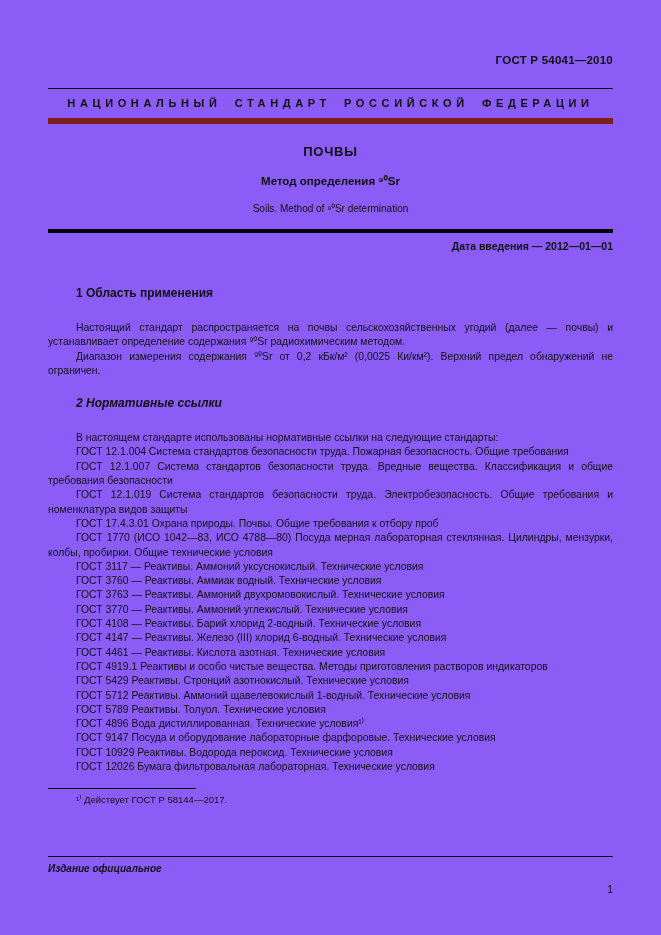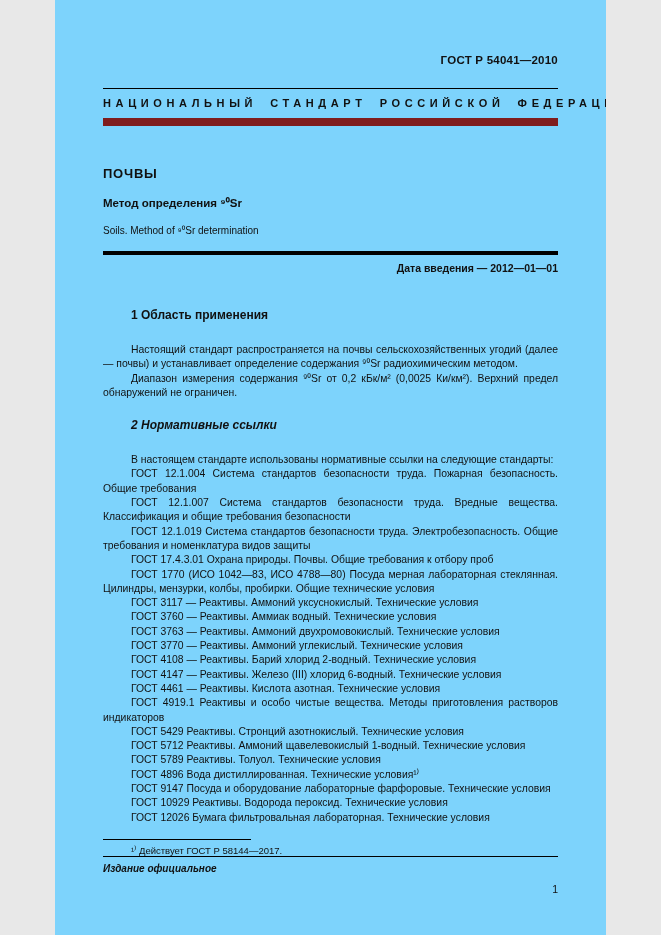--- a/index.html
+++ b/index.html
@@ -1,49 +1,49 @@
 <!DOCTYPE html>
 <html lang="ru"><head>
 <meta charset="utf-8">
 <style>
   * { box-sizing: border-box; }
   html, body { margin: 0; padding: 0; background: #e8e8e8; }
   .page {
-    width: 551px; height: 935px;
+    width: 661px; height: 935px;
     margin: 0 auto;
-    background: #7dd3fc;
+    background: #8b5cf6;
     position: relative;
     font-family: "Liberation Sans", sans-serif;
     color: #111111;
     overflow: hidden;
   }
   .content { padding: 0 48px; }
 
   .doc-code {
     padding-top: 54px;
     text-align: right;
     font-weight: 700;
     font-size: 11.5px;
     letter-spacing: 0.02em;
   }
 
   .band {
     margin-top: 22px;
     border-top: 1px solid #000;
-    border-bottom: 8px solid #7f1d1d;
+    border-bottom: 6px solid #7f1d1d;
     padding: 8px 0 9px 0;
     text-align: center;
     font-weight: 700;
     font-size: 11px;
     letter-spacing: 0.42em;
     word-spacing: 0.5em;
     white-space: nowrap;
   }
 
-  .title-block { margin-top: 40px; text-align: left; }
+  .title-block { margin-top: 20px; text-align: center; }
   .title-ru { font-size: 13px; font-weight: 700; letter-spacing: 0.06em; }
   .subtitle-ru { margin-top: 14px; font-size: 11.5px; font-weight: 700; }
   .subtitle-en { margin-top: 13px; font-size: 10px; }
 
   .rule-thick { margin-top: 14px; border-top: 4px solid #000; }
 
   .date-line {
     margin-top: 7px;
     text-align: right;
     font-weight: 700;

